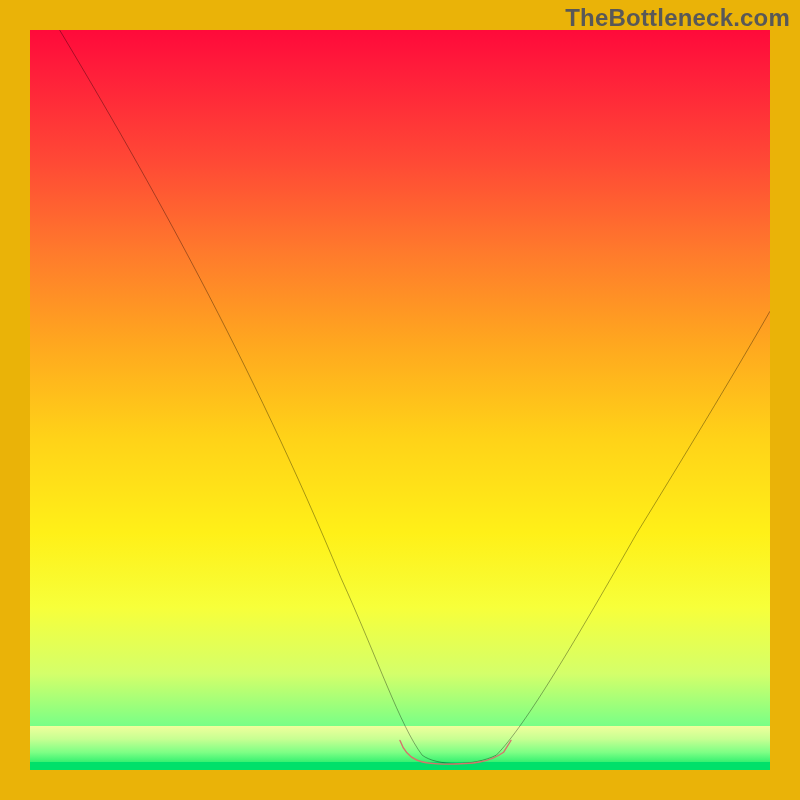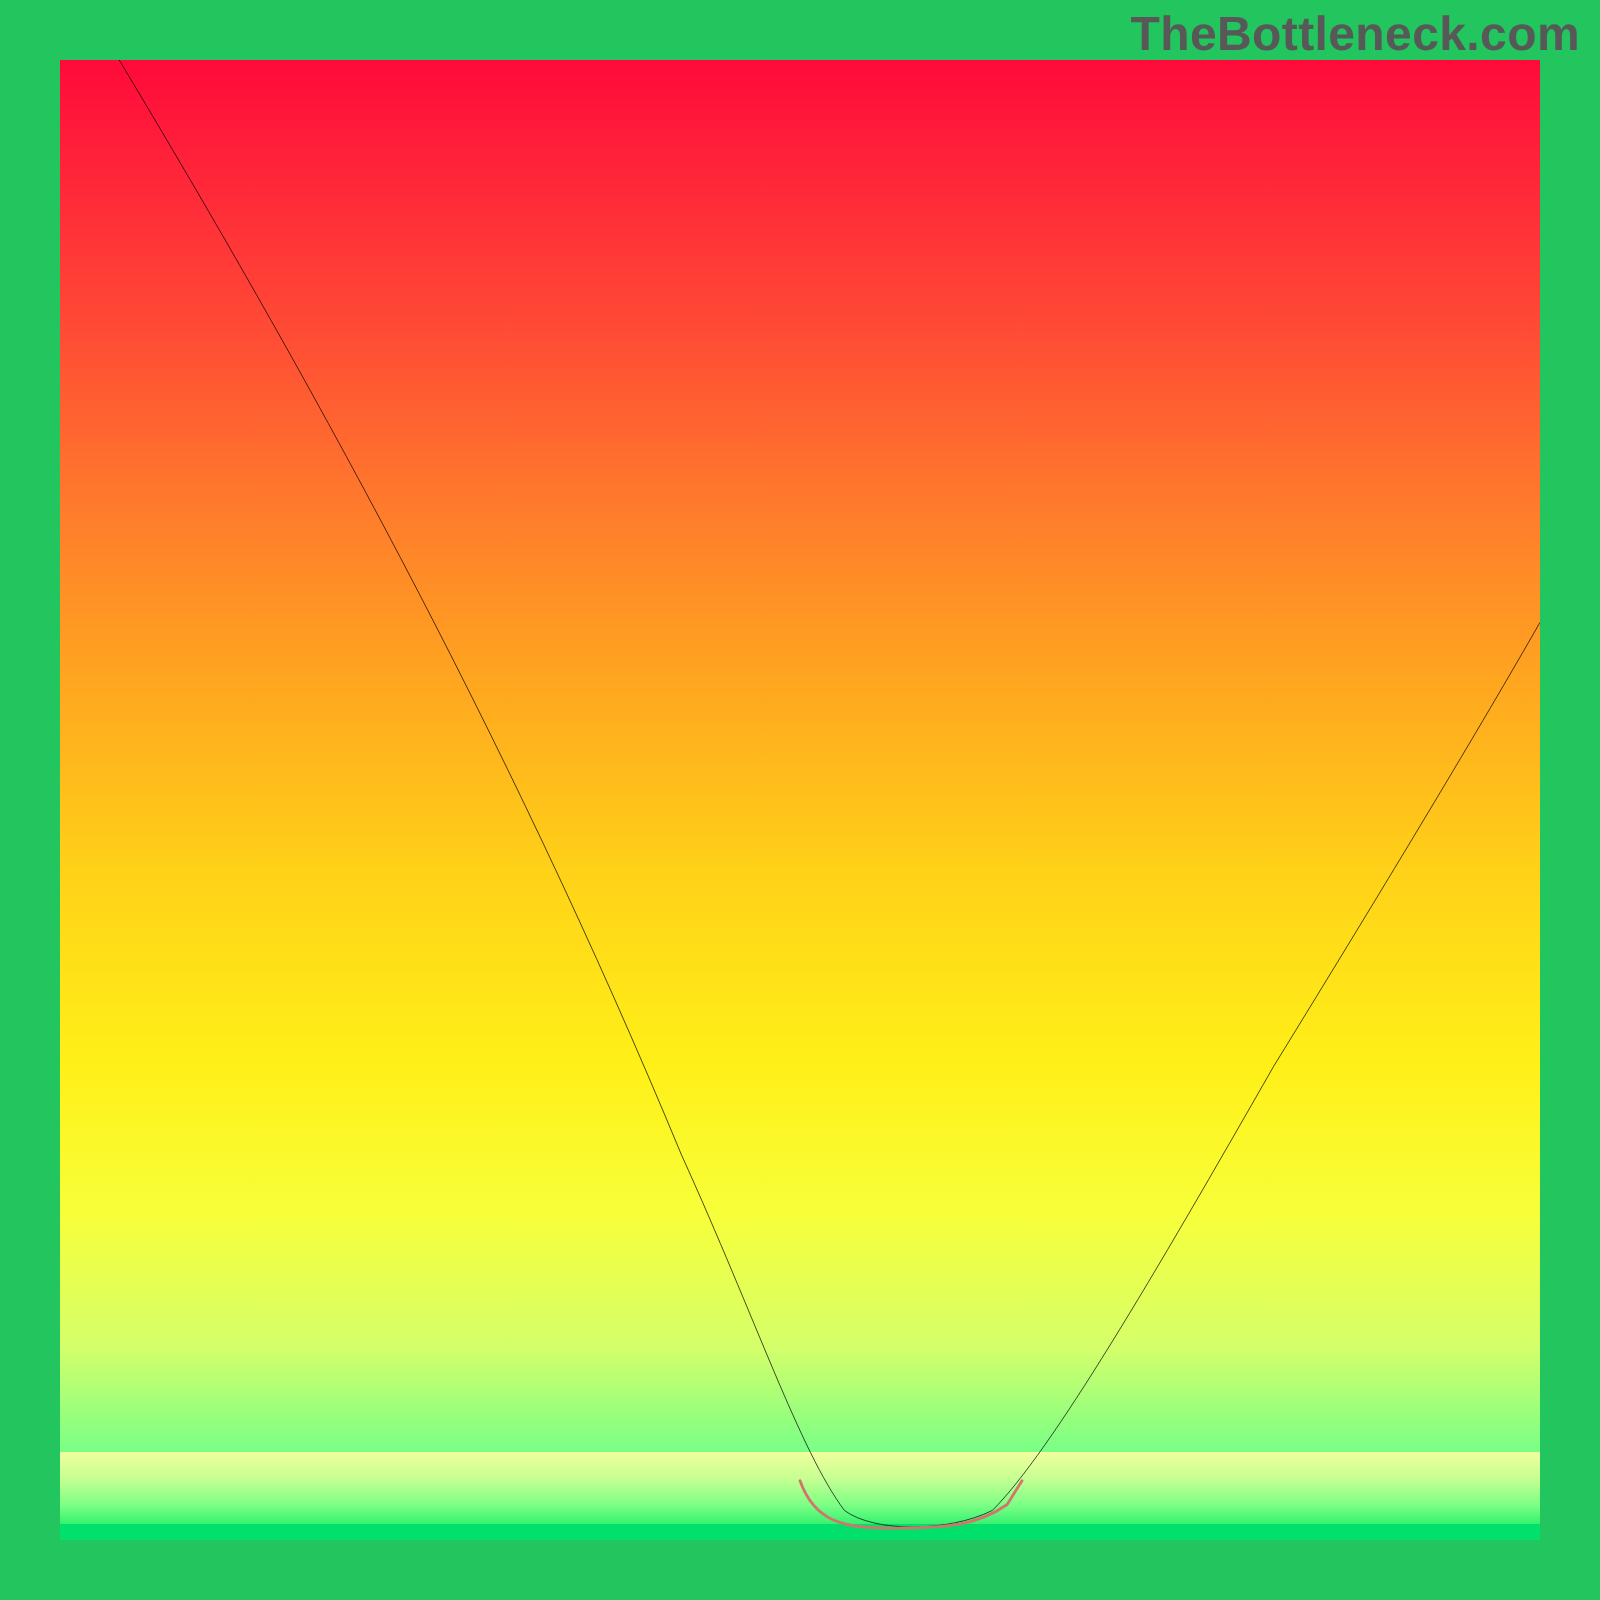--- a/index.html
+++ b/index.html
@@ -8,21 +8,21 @@
     width: 800px;
     height: 800px;
     background: #000;
     overflow: hidden;
     font-family: Arial, Helvetica, sans-serif;
   }
   .stage {
     position: relative;
     width: 800px;
     height: 800px;
-    background: #22c55e;
+    background: #eab308;
   }
   .watermark {
     position: absolute;
     top: 4px;
     right: 10px;
     font-size: 24px;
     font-weight: 600;
     color: #585858;
     letter-spacing: 0.2px;
     z-index: 10;

